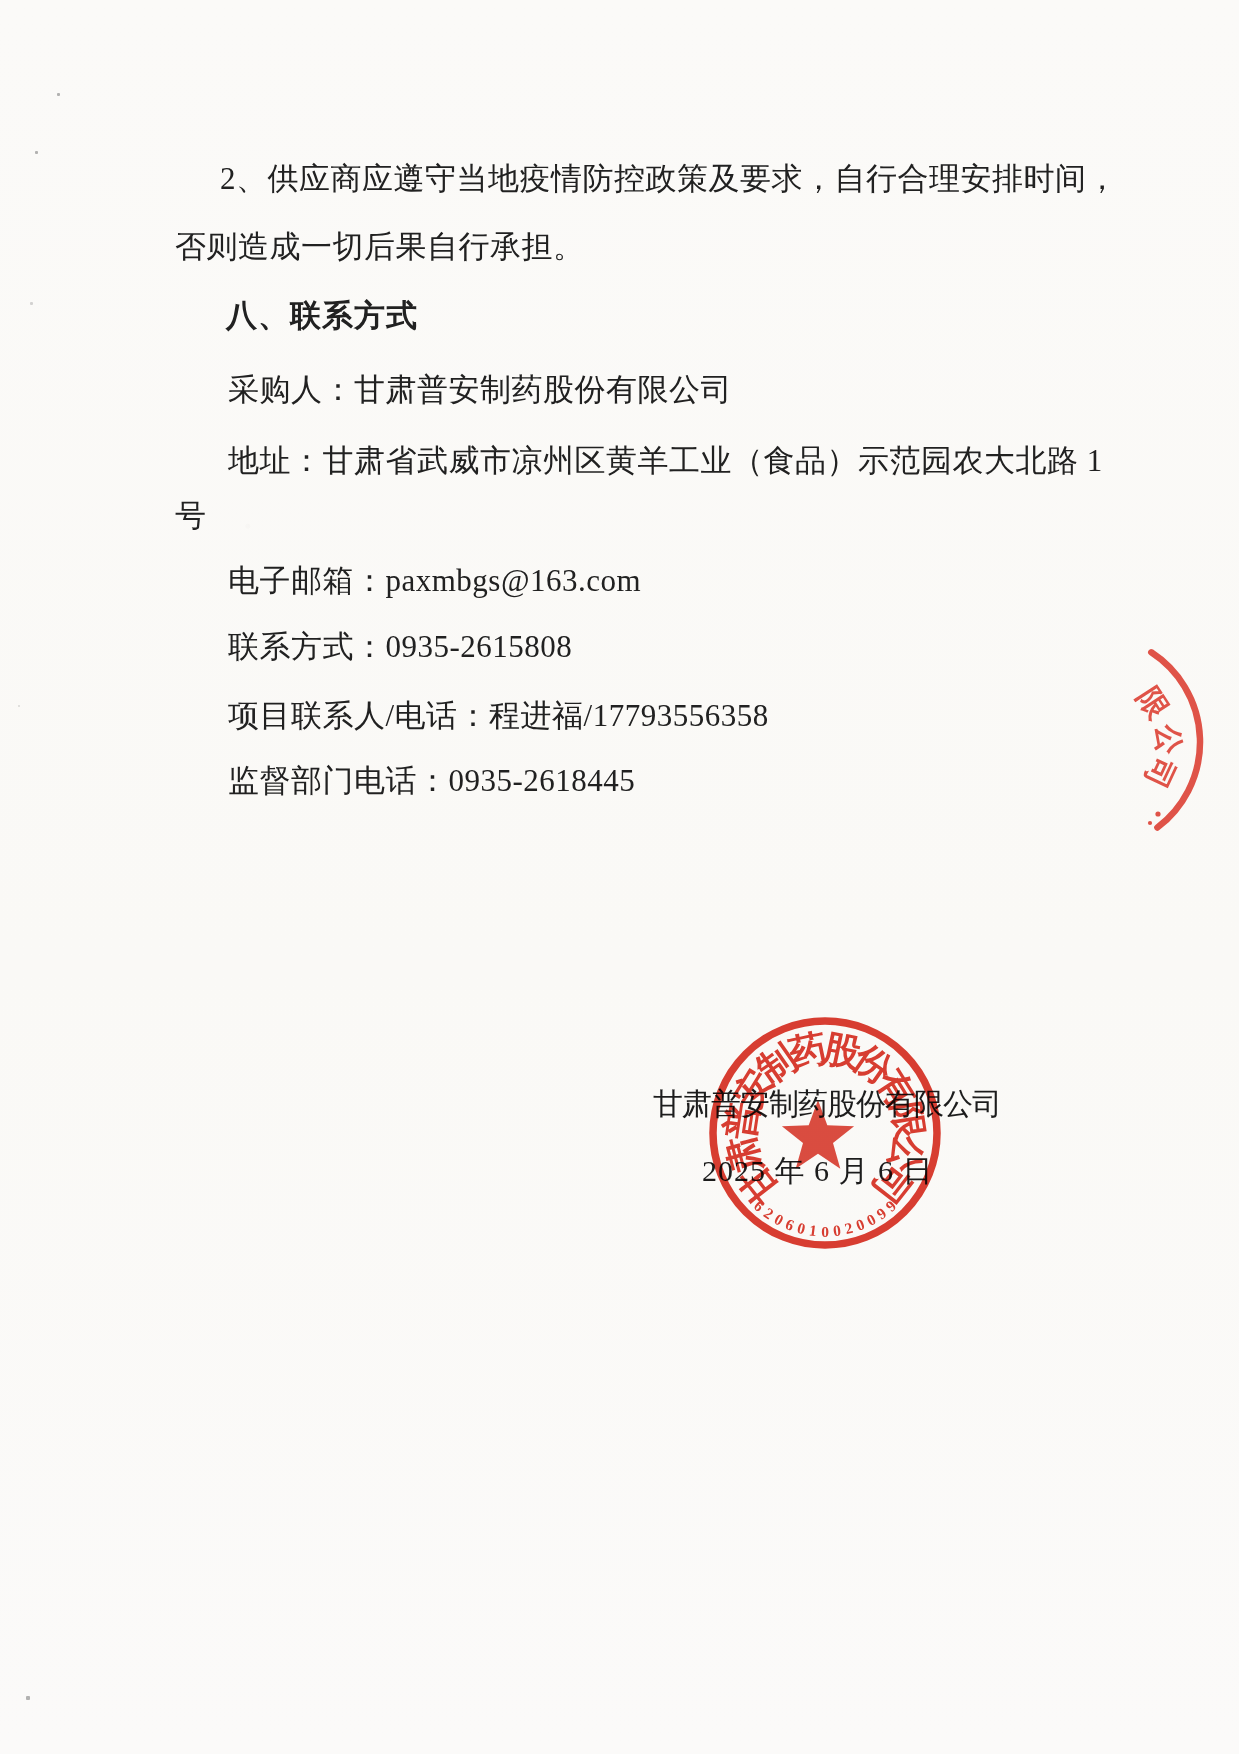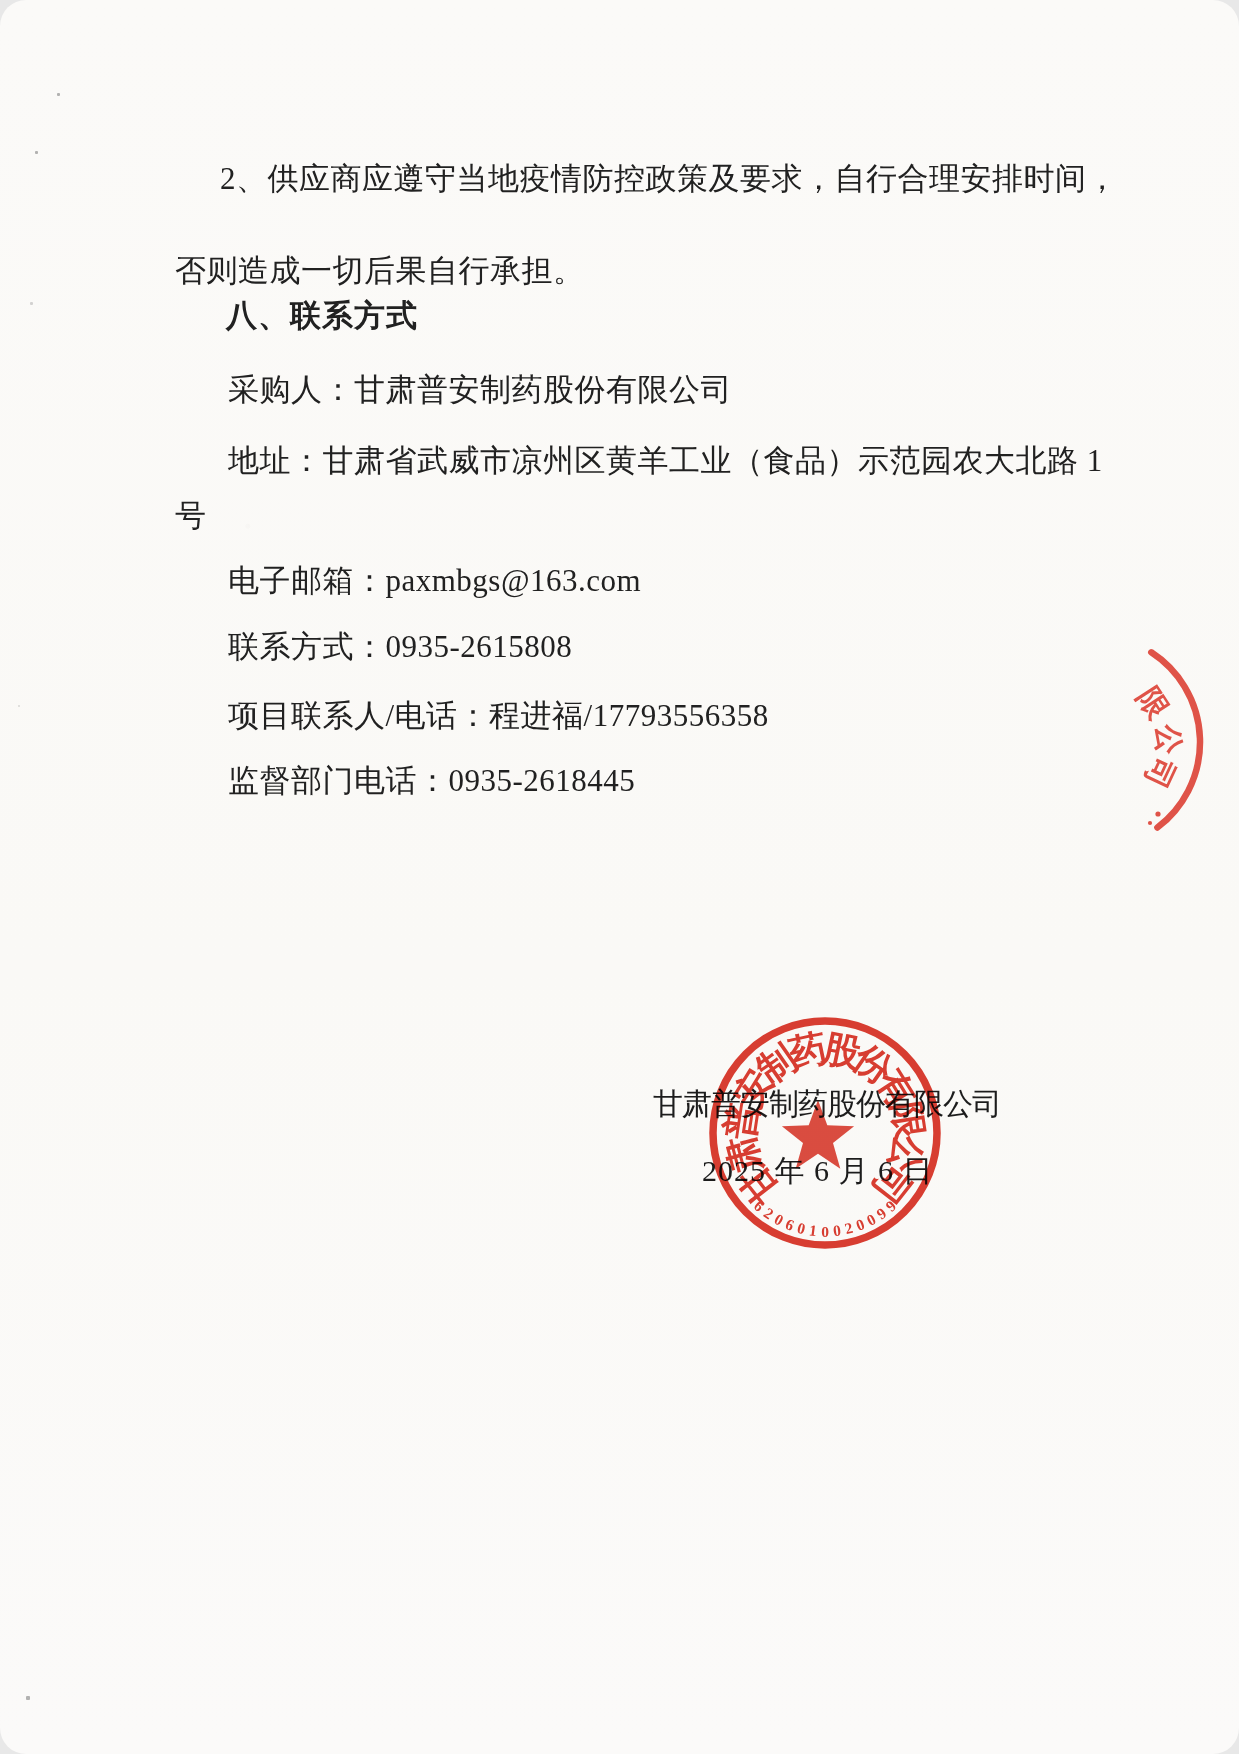--- a/index.html
+++ b/index.html
@@ -8,21 +8,20 @@
     width:1239px;height:1754px;
     margin:0 auto;
     background:#fbfaf8;
     background-image:
       radial-gradient(circle at 20% 30%, rgba(200,195,190,.06) 0 2px, transparent 3px),
       radial-gradient(circle at 70% 60%, rgba(200,195,190,.05) 0 2px, transparent 3px),
       linear-gradient(180deg,#fbfaf8 0%,#faf9f6 55%,#fbfaf9 100%);
     overflow:hidden;
     font-family:"Liberation Serif","DejaVu Serif",serif;
     color:#1f1f1f;
-    border-radius:26px;
   }
   .doc-line{
     position:absolute;
     font-size:31px;
     letter-spacing:0.5px;
     white-space:pre;
     color:#212121;
   }
   .doc-line.bold{font-weight:700;letter-spacing:1px;}
   .sig-line{
@@ -46,21 +45,21 @@
     opacity:.55;
     z-index:1;
   }
 </style>
 </head>
 <body>
 
 <div class="page">
 
   <div class="doc-line" style="left:220px;top:158px;">2、供应商应遵守当地疫情防控政策及要求，自行合理安排时间，</div>
-  <div class="doc-line" style="left:175px;top:226px;margin-top:24px;">否则造成一切后果自行承担。</div>
+  <div class="doc-line" style="left:175px;top:226px;">否则造成一切后果自行承担。</div>
   <div class="doc-line bold" style="left:226px;top:295px;">八、联系方式</div>
   <div class="doc-line" style="left:228px;top:361px;margin-top:8px;">采购人：甘肃普安制药股份有限公司</div>
   <div class="doc-line" style="left:228px;top:440px;text-align:center;">地址：甘肃省武威市凉州区黄羊工业（食品）示范园农大北路 1</div>
   <div class="doc-line" style="left:175px;top:495px;">号</div>
   <div class="doc-line" style="left:228px;top:560px;">电子邮箱：paxmbgs@163.com</div>
   <div class="doc-line" style="left:228px;top:626px;">联系方式：0935-2615808</div>
   <div class="doc-line" style="left:228px;top:695px;text-align:right;">项目联系人/电话：程进福/17793556358</div>
   <div class="doc-line" style="left:228px;top:760px;">监督部门电话：0935-2618445</div>
 
   <div class="sig-line" style="left:653px;top:1084px;letter-spacing:-1px;">甘肃普安制药股份有限公司</div>

